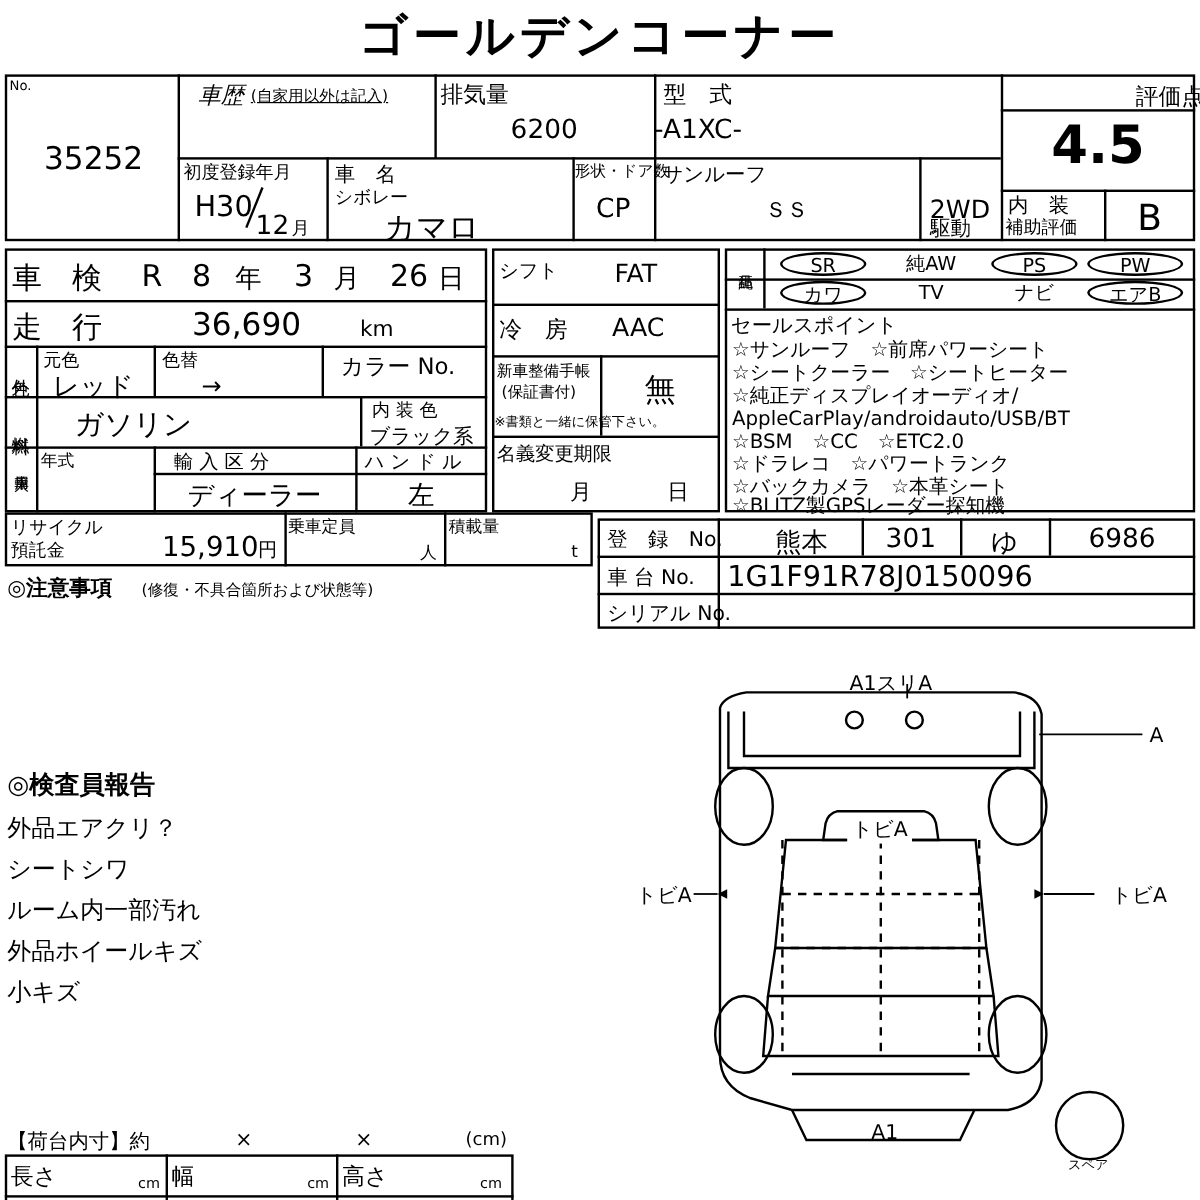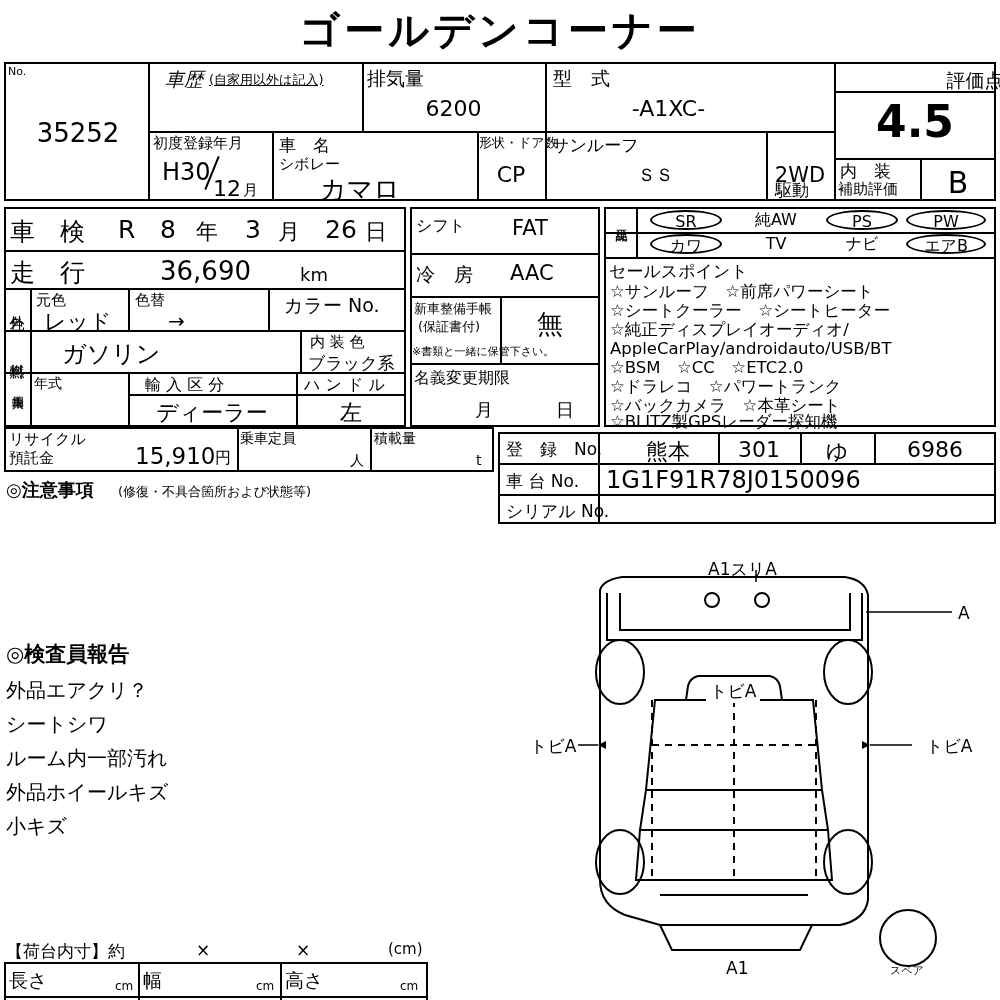--- a/index.html
+++ b/index.html
@@ -93,21 +93,21 @@
   <div class="lbl tiny" style="left:8px; top:65px;">No.</div>
   <div class="val big" style="left:10px; top:118px; width:136px; text-align:center;">35252</div>
 
   <div class="lbl" style="left:165px; top:67px; font-size:19px;font-style:italic;">車歴</div>
   <div class="lbl" style="left:209px; top:71px; font-size:13px; text-decoration:underline;">(自家用以外は記入)</div>
 
   <div class="lbl" style="left:367px; top:66px; font-size:19px;">排気量</div>
   <div class="val" style="left:362px; top:96px; width:183px; text-align:center; font-size:22px;">6200</div>
 
   <div class="lbl" style="left:553px; top:66px; font-size:19px;">型　式</div>
-  <div class="val" style="left:545px; top:96px; width:247px; text-align:center; font-size:22px;">-A1XC-</div>
+  <div class="val" style="left:545px; top:96px; width:247px; text-align:left; font-size:22px;">-A1XC-</div>
 
   <div class="lbl" style="left:882px; top:68px; width:186px; text-align:center; font-size:19px;">評価点</div>
   <div class="val" style="left:834px; top:96px; width:162px; text-align:center; font-size:44px; font-weight:bold;">4.5</div>
   <div class="lbl" style="left:840px; top:160px; font-size:17px;">内　装</div>
   <div class="lbl" style="left:838px; top:180px; font-size:15px;">補助評価</div>
   <div class="val" style="left:920px; top:165px; width:76px; text-align:center; font-size:30px;">B</div>
 
   <div class="lbl" style="left:153px; top:134px; font-size:15px;">初度登録年月</div>
   <div class="val" style="left:162px; top:158px; font-size:24px;">H30</div>
   <div class="line" style="left:211px; top:155px; width:2px; height:36px; transform:rotate(22deg);"></div>
@@ -323,16 +323,16 @@
       <path d="M598,745 l8,-4 l0,8 z" fill="#000" stroke="none"></path>
       <path d="M870,745 l-8,-4 l0,8 z" fill="#000" stroke="none"></path>
     </g>
   </svg>
 
   <div class="dlabel" style="left:708px; top:558px;">A1スリA</div>
   <div class="dlabel" style="left:958px; top:603px;">A</div>
   <div class="dlabel" style="left:530px; top:735px;">トビA</div>
   <div class="dlabel" style="left:926px; top:735px;">トビA</div>
   <div class="dlabel" style="left:706px; top:680px; background:#fff; padding:0 4px;">トビA</div>
-  <div class="dlabel" style="left:726px; top:958px;text-align:center;">A1</div>
+  <div class="dlabel" style="left:726px; top:934px;text-align:center;">A1</div>
   <div class="dlabel" style="left:890px; top:963px; font-size:11px;">スペア</div>
 
 </div>
 
 </body></html>

